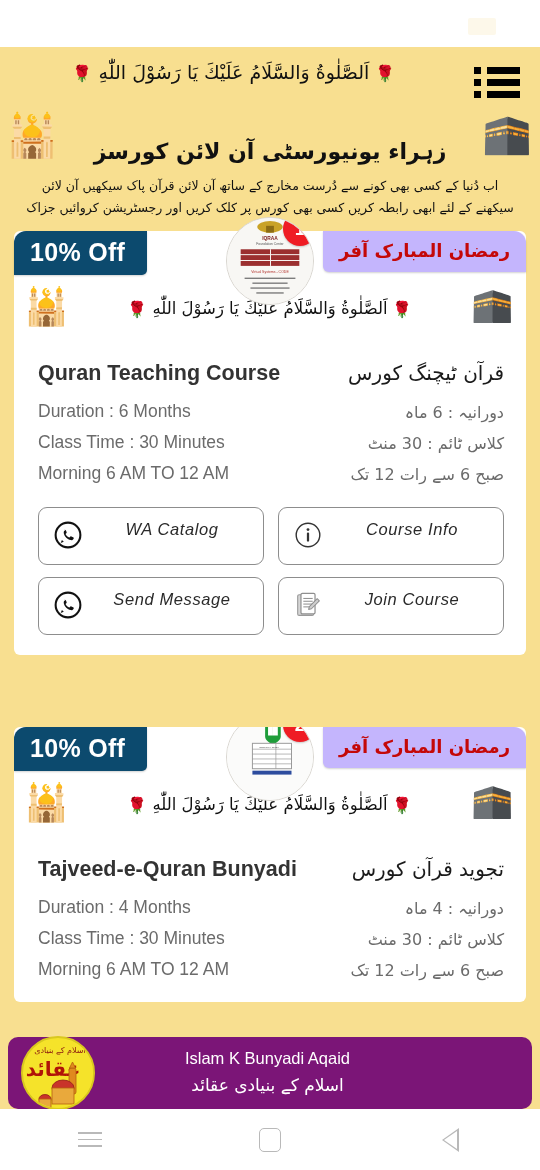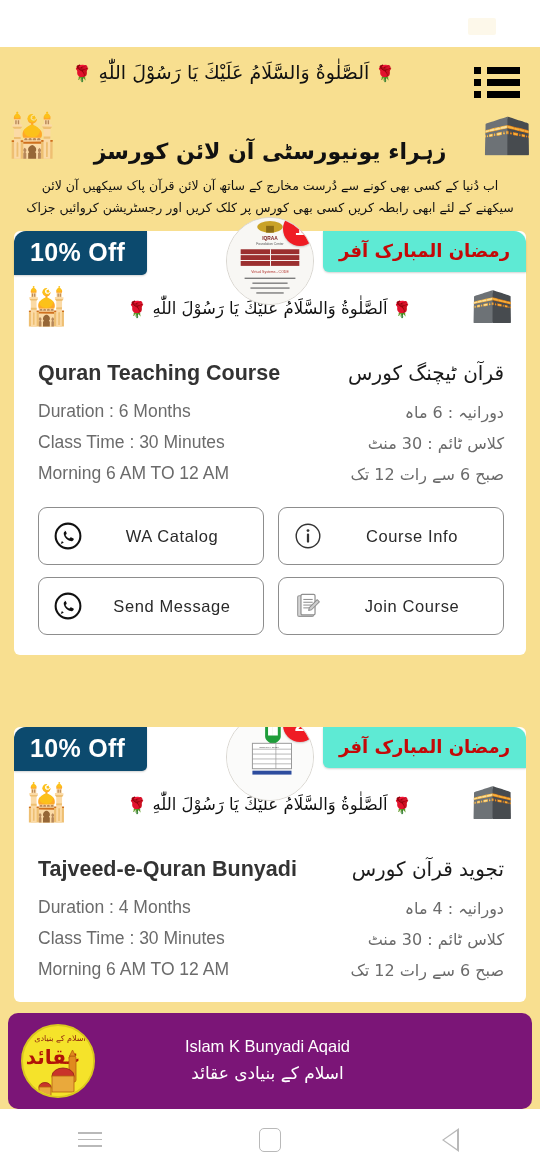--- a/index.html
+++ b/index.html
@@ -81,21 +81,21 @@
     font-size:25px; font-weight:700;
     padding:8px 22px 9px 16px;
     border-top-left-radius:12px;
     border-bottom-right-radius:5px;
     letter-spacing:.3px;
     line-height:1.08;
     box-shadow:0 1px 2px rgba(0,0,0,.18);
   }
   .badge-ramzan {
     position:absolute; right:0; top:0;
-    background:#5eead4; color:#c40808;
+    background:#c4b5fd; color:#c40808;
     font-size:18px; font-weight:700;
     padding:10px 16px 11px;
     border-top-right-radius:12px;
     border-bottom-left-radius:6px;
     direction:rtl; line-height:1.1;
     font-family:"DejaVu Sans", sans-serif;
     box-shadow:0 1px 2px rgba(0,0,0,.18);
   }
   .card-avatar {
     position:absolute; left:50%; top:-14px; transform:translateX(-50%);
@@ -148,35 +148,35 @@
   .meta-ur {
     font-size:16px; color:#6b6b6b; direction:rtl;
     font-family:"DejaVu Sans", sans-serif;
   }
 
   .card-actions { padding:18px 22px 20px 24px; }
   .action-row { display:flex; gap:14px; margin-bottom:12px; }
   .action-row:last-child { margin-bottom:0; }
   .btn {
     flex:1 1 0; min-width:0;
-    display:flex; align-items:center; gap:14px;
+    display:flex; gap:14px;
     border:1.6px solid #8d8d8d; border-radius:9px;
     background:#fff; padding:12px 10px 12px 14px;
-    cursor:pointer; height:58px;
+    cursor:pointer; height:58px;font-style:italic;
   }
   .btn .lbl {
     font-size:16.5px; color:#2a2a2a; letter-spacing:.6px;
     white-space:nowrap; flex:1 1 auto; text-align:center;
     padding-right:6px;
   }
   .btn .gly { flex:0 0 auto; width:30px; height:30px; display:block; }
 
   
   .bottom-banner {
-    position:absolute; left:8px; bottom:61px; width:524px; height:96px;
+    position:absolute; left:8px; bottom:61px; width:524px; height:72px;
     background:#7b1577; border-radius:10px;
     display:flex; align-items:center;
   }
   .banner-logo {
     flex:0 0 auto; width:74px; height:74px; margin-left:13px;
     border-radius:50%; background:#f5e32a;
     border:2px solid #d9c81e; overflow:hidden; position:relative;
   }
   .banner-text {
     flex:1 1 auto; text-align:center; color:#fff; padding-right:92px;

